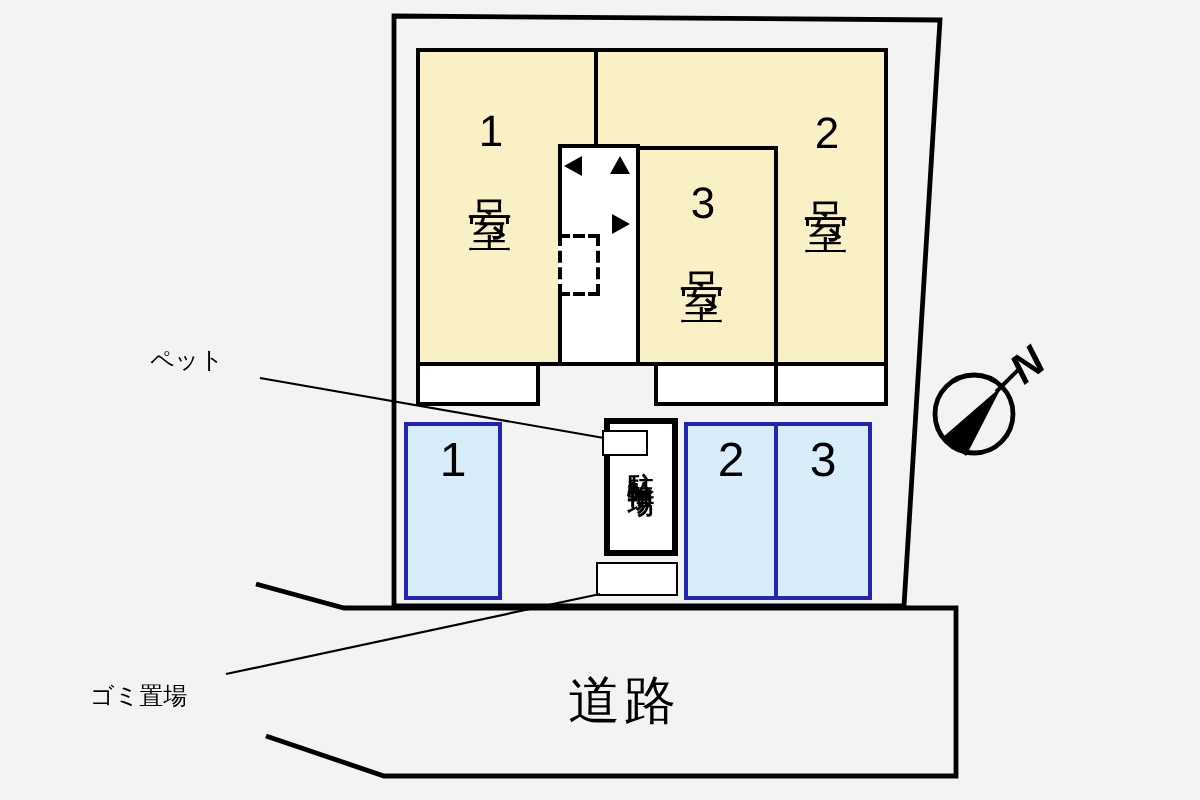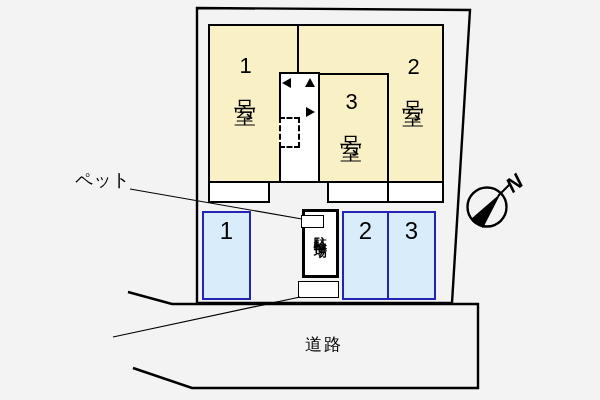--- a/index.html
+++ b/index.html
@@ -38,24 +38,24 @@
   .stall{background:#d8edf9;border:2px solid #2424b4;font-size:24px;text-align:center;padding-top:4px;}
   .stall1{left:202px;top:211px;width:49px;height:89px;}
   .stall2{left:342px;top:211px;width:47px;height:89px;}
   .stall3{left:387px;top:211px;width:49px;height:89px;}
   
   .bicycle-box{left:302px;top:209px;width:37px;height:69px;background:#fff;border:3px solid #000;display:flex;justify-content:center;}
   .bicycle-label{font-size:13px;font-weight:bold;letter-spacing:5px;margin-top:13px;}
   .petwash-box{left:301px;top:215px;width:23px;height:13px;background:#fff;border:1.5px solid #000;}
   .garbage-box{left:298px;top:281px;width:41px;height:17px;background:#fff;border:1.5px solid #000;}
   
-  .callout{font-size:18px;line-height:19px;}
+  .callout{font-size:12px;line-height:19px;}
   .petwash-label{left:75px;top:171px;}
   .garbage-label{left:45px;top:339px;}
-  .road-label{left:284px;top:333px;width:80px;text-align:center;font-size:17px;letter-spacing:2px;}
+  .road-label{left:284px;top:333px;width:80px;font-size:26px;letter-spacing:2px;}
   
   #overlay{position:absolute;left:0;top:0;width:600px;height:400px;pointer-events:none;}
 </style>
 </head>
 <body>
 
 <div id="canvas">
 
   <div class="abs building"></div>
   <div class="abs room-divider"></div>
@@ -88,20 +88,21 @@
   <div class="abs bicycle-box">
     <span class="vtext bicycle-label">駐輪場</span>
   </div>
 
   <div class="abs petwash-box"></div>
   <div class="abs garbage-box"></div>
 
   <div class="abs callout petwash-label">
     <span style="display:block">ペット</span>
   </div>
+  <div class="abs callout garbage-label">ゴミ置場</div>
   <div class="abs road-label">道路</div>
 
   <svg id="overlay" viewBox="0 0 600 400" xmlns="http://www.w3.org/2000/svg">
     <polygon points="197,8 470,10 452,303 197,303" fill="none" stroke="#000" stroke-width="2.4"></polygon>
     <path d="M128,292 L172,304 L478,304 L478,388 L192,388 L133,368" fill="none" stroke="#000" stroke-width="2.4"></path>
     <line x1="130" y1="189" x2="302" y2="219" stroke="#000" stroke-width="1.1"></line>
     <line x1="113" y1="337" x2="300" y2="297" stroke="#000" stroke-width="1.1"></line>
     <g>
       <circle cx="487" cy="207" r="19.5" fill="none" stroke="#000" stroke-width="2.4"></circle>
       <polygon points="501,193 471,219 483,228" fill="#000"></polygon>

